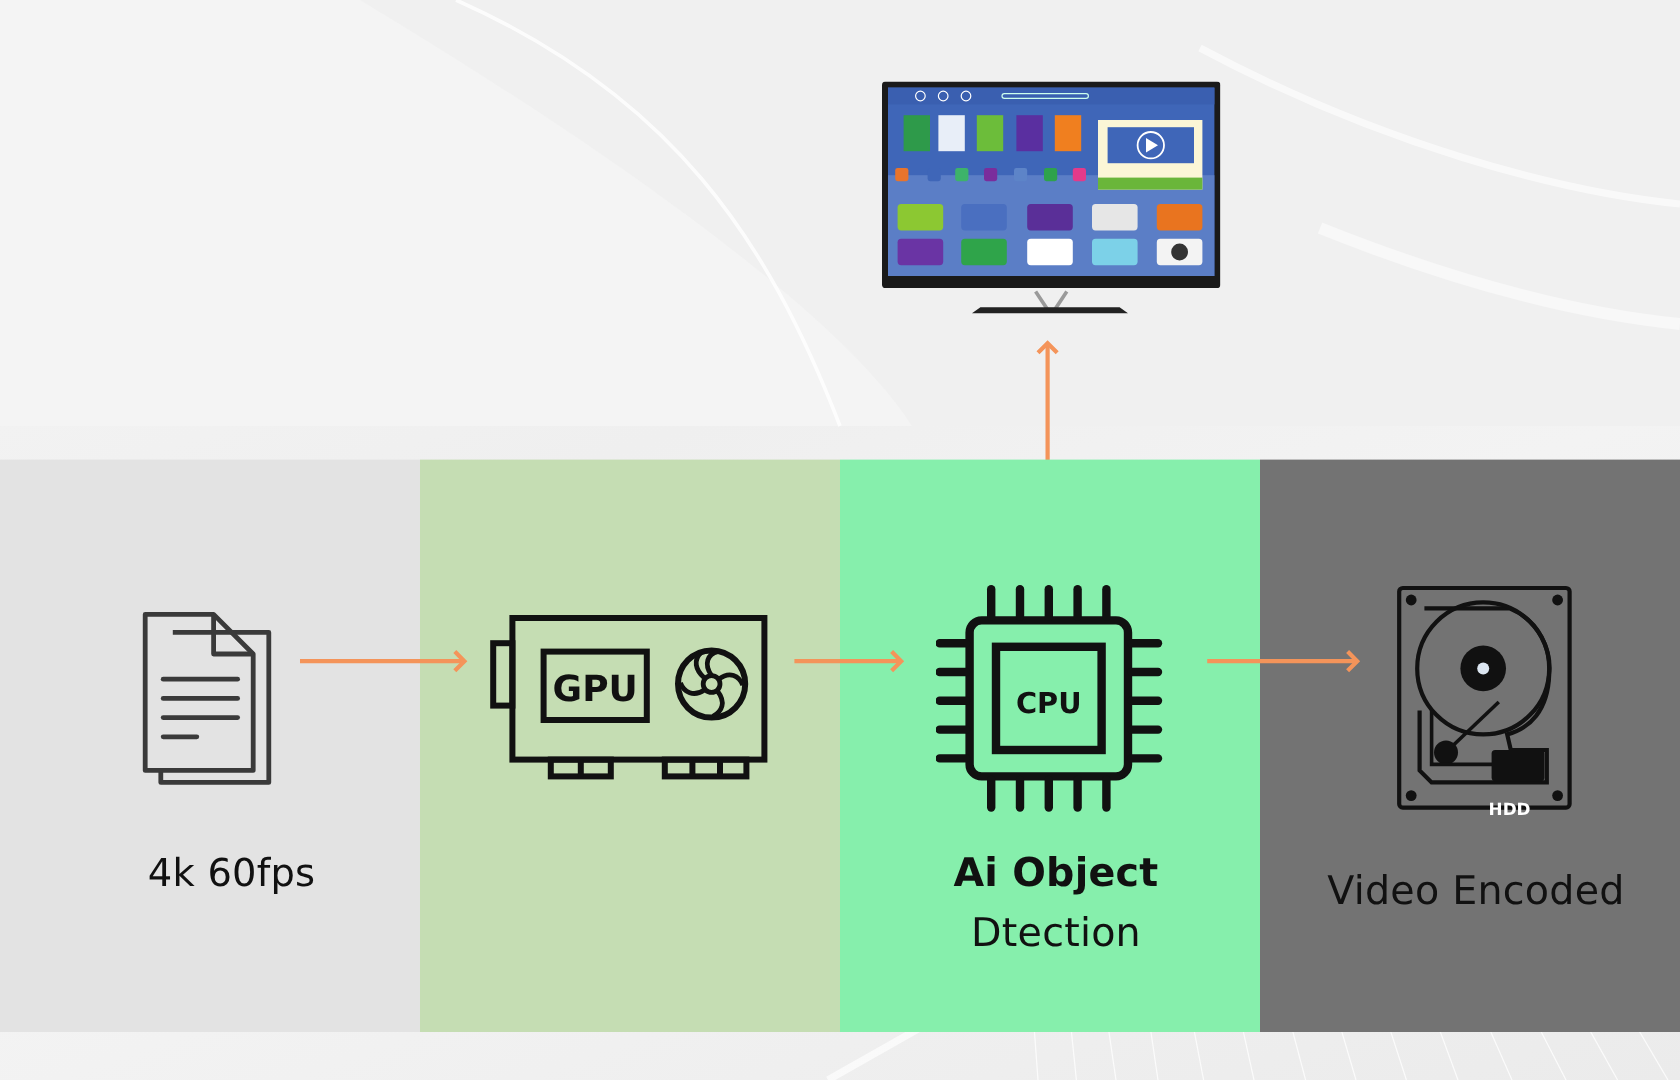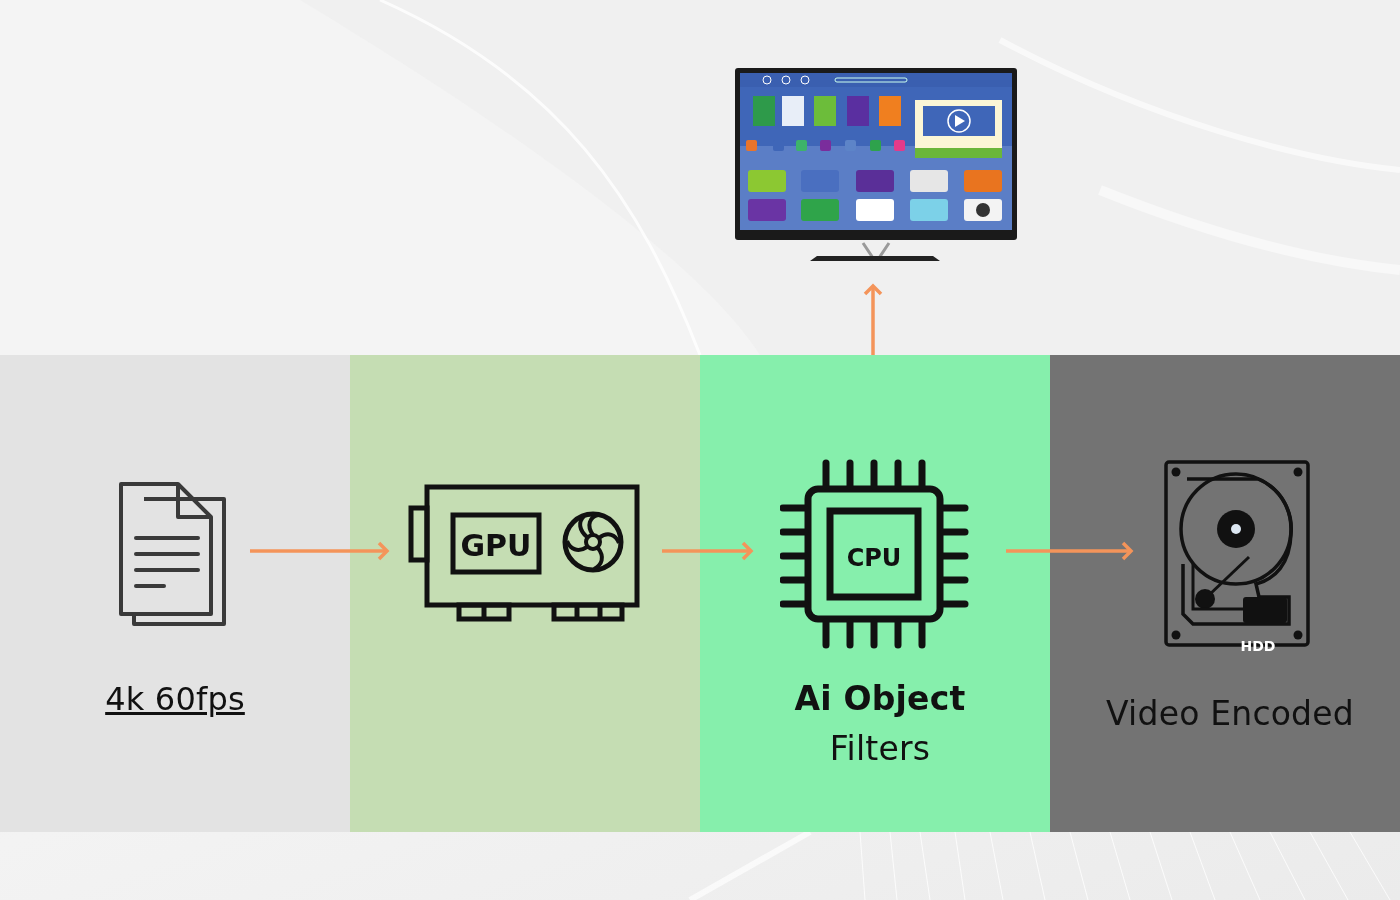--- a/index.html
+++ b/index.html
@@ -11,21 +11,21 @@
   }
   .bg-swoosh {
     position: absolute; left: 0; top: 0; width: 1400px; height: 900px;
     pointer-events: none;
   }
   .band {
     position: absolute; top: 355px; height: 477px; width: 1400px;
     display: flex;
   }
   .col {
-    position: relative; width: 350px; height: 100%;
+    position: relative; width: 350px; height: 100%; margin-top: 28px;
   }
   .col-0 { background: #e3e3e3; }
   .col-1 { background: #c5ddb3; }
   .col-2 { background: #86efac; }
   .col-3 { background: #737373; }
   .label {
     position: absolute; left: 0; width: 350px; text-align: center;
     font-size: 33px; color: #111; line-height: 50px; letter-spacing: 0.2px;
   }
   .icon { position: absolute; }
@@ -112,21 +112,21 @@
   <div class="col col-0">
     <svg class="icon" style="left:116px; top:124px;" width="118" height="150" viewBox="0 0 118 150">
       <path d="M28 20 L108 20 L108 145 L18 145 L18 135" fill="none" stroke="#3a3a3a" stroke-width="4" stroke-linejoin="round"></path>
       <path d="M5 5 L62 5 L95 38 L95 135 L5 135 Z" fill="none" stroke="#3a3a3a" stroke-width="4" stroke-linejoin="round"></path>
       <path d="M62 5 L62 38 L95 38" fill="none" stroke="#3a3a3a" stroke-width="4" stroke-linejoin="round"></path>
       <line x1="20" y1="59" x2="82" y2="59" stroke="#3a3a3a" stroke-width="4" stroke-linecap="round"></line>
       <line x1="20" y1="75" x2="82" y2="75" stroke="#3a3a3a" stroke-width="4" stroke-linecap="round"></line>
       <line x1="20" y1="91" x2="82" y2="91" stroke="#3a3a3a" stroke-width="4" stroke-linecap="round"></line>
       <line x1="20" y1="107" x2="48" y2="107" stroke="#3a3a3a" stroke-width="4" stroke-linecap="round"></line>
     </svg>
-    <div class="label" style="top:319px; font-size:32px; left:0; width:350px;text-decoration:underline;">4k 60fps</div>
+    <div class="label" style="top:319px; font-size:32px; left:18px; width:350px;">4k 60fps</div>
   </div>
 
   <div class="col col-1">
     <svg class="icon" style="left:58px; top:126px;" width="234" height="142" viewBox="0 0 234 142">
       <rect x="19" y="6" width="210" height="118" fill="none" stroke="#111" stroke-width="5"></rect>
       <rect x="3" y="27" width="16" height="52" fill="none" stroke="#111" stroke-width="5"></rect>
       <rect x="45" y="34" width="86" height="57" fill="none" stroke="#111" stroke-width="5"></rect>
       <text x="88" y="75" text-anchor="middle" font-family="DejaVu Sans, sans-serif" font-weight="bold" font-size="30" fill="#111">GPU</text>
       <circle cx="185" cy="61" r="28" fill="none" stroke="#111" stroke-width="5"></circle>
       <circle cx="185" cy="61" r="7" fill="none" stroke="#111" stroke-width="4"></circle>
@@ -167,21 +167,21 @@
           <line x1="3" y1="122" x2="25" y2="122"></line>
           <line x1="3" y1="146" x2="25" y2="146"></line>
         <line x1="163" y1="50" x2="185" y2="50"></line>
           <line x1="163" y1="74" x2="185" y2="74"></line>
           <line x1="163" y1="98" x2="185" y2="98"></line>
           <line x1="163" y1="122" x2="185" y2="122"></line>
           <line x1="163" y1="146" x2="185" y2="146"></line>
       </g>
     </svg>
     <div class="label" style="top:319px; left:5px;font-weight:bold;">Ai Object</div>
-    <div class="label" style="top:369px; left:5px;">Filters</div>
+    <div class="label" style="top:369px; left:5px;">Dtection</div>
   </div>
 
   <div class="col col-3">
     <svg class="icon" style="left:113px; top:104px;" width="148" height="196" viewBox="0 0 148 196">
       <rect x="3" y="3" width="142" height="183" rx="3" fill="none" stroke="#111" stroke-width="3.5"></rect>
       <circle cx="13" cy="13" r="4.5" fill="#111"></circle>
         <circle cx="135" cy="13" r="4.5" fill="#111"></circle>
       <circle cx="13" cy="176" r="4.5" fill="#111"></circle>
         <circle cx="135" cy="176" r="4.5" fill="#111"></circle>
       <path d="M24 20 L95 20 C 120 30, 130 55, 128 75 C 127 105, 112 120, 93 125 L96 138 L126 138 L126 165 L30 165 L20 155 L20 105" fill="none" stroke="#111" stroke-width="3.5"></path>

